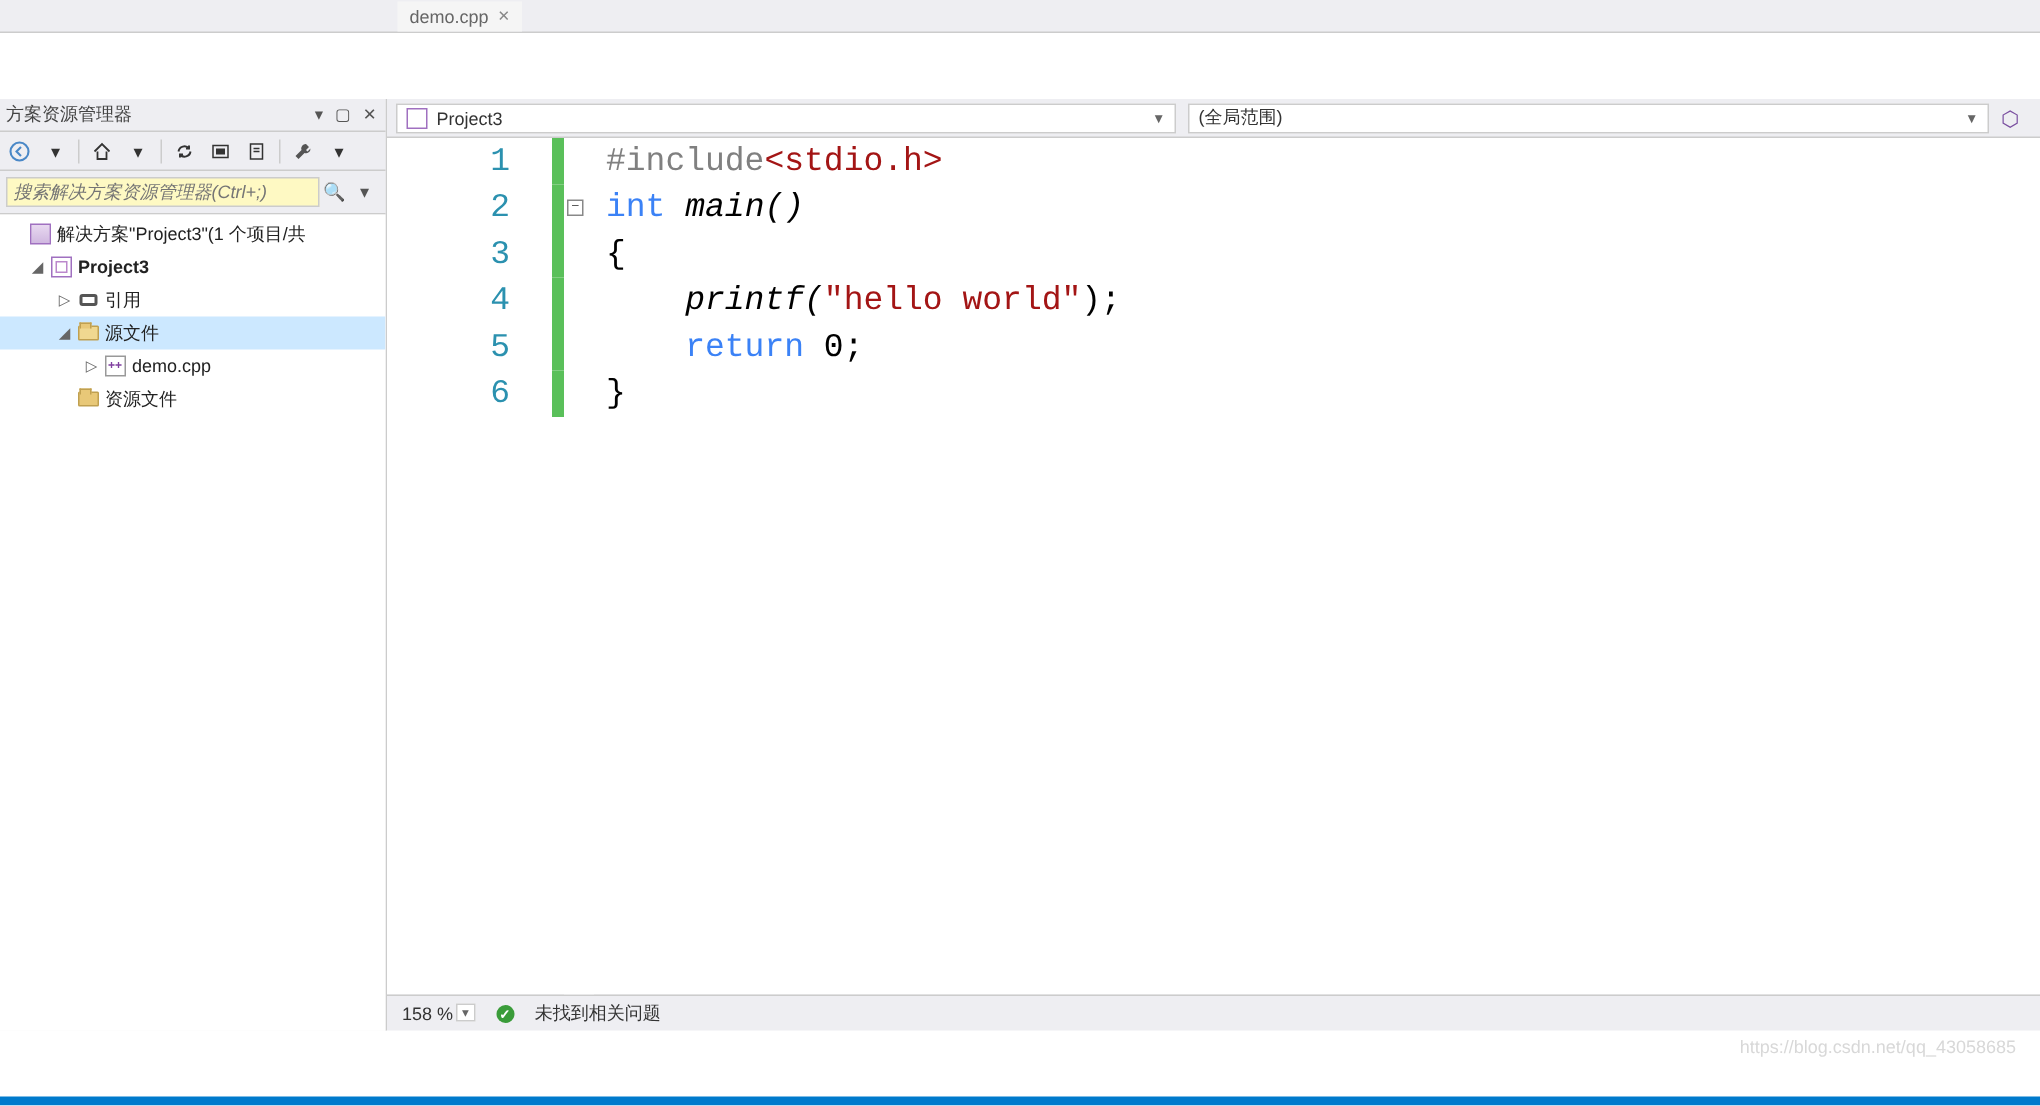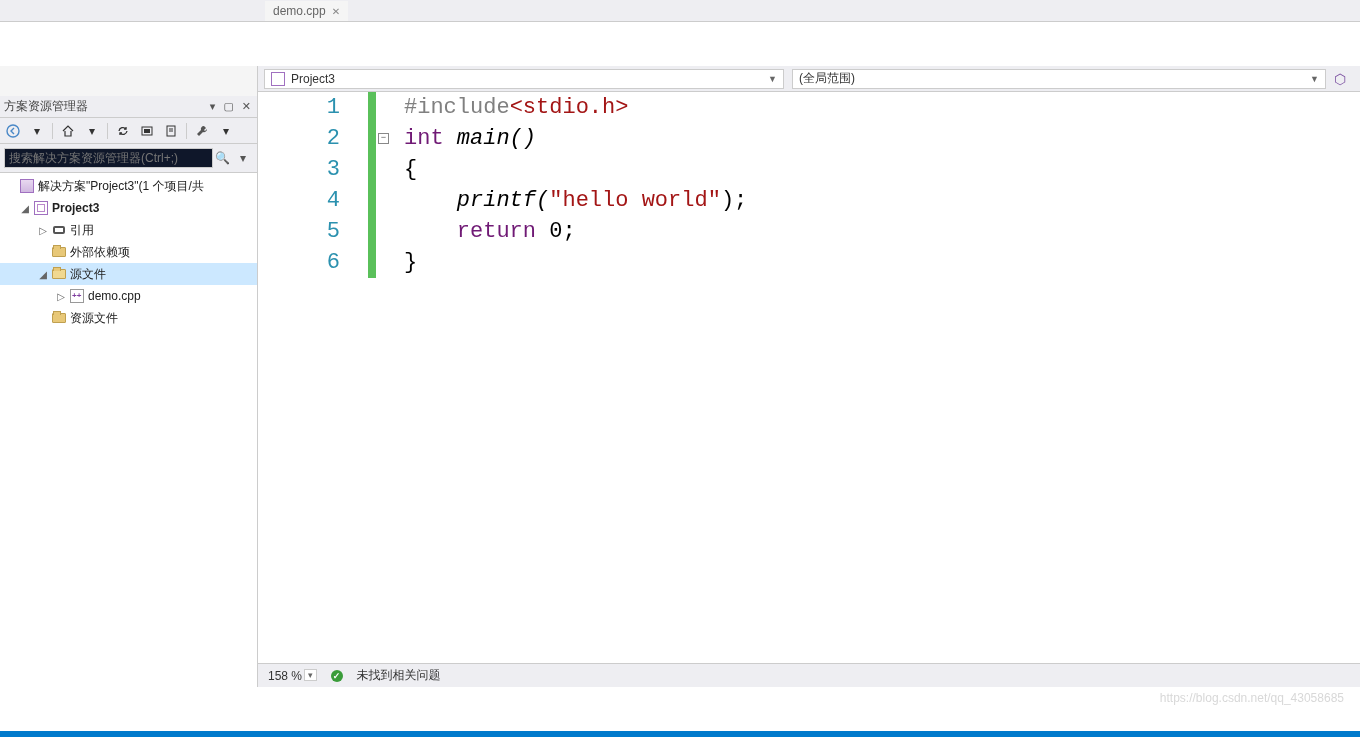--- a/index.html
+++ b/index.html
@@ -8,31 +8,31 @@
 
 
 .top-tabs { height: 22px; background: #eeeef2; display: flex; align-items: flex-end; border-bottom: 1px solid #ccc; }
 .top-tabs .tab { background: #f5f5f5; padding: 3px 8px; font-size: 12px; color: #666; display: flex; align-items: center; gap: 6px; position: relative; margin-left: 265px; }
 .top-tabs .tab .close { font-size: 10px; color: #888; }
 
 .main-row { display: flex; flex: 1; min-height: 0; }
 
 
 .sidebar { width: 258px; background: #f5f5f5; border-right: 1px solid #ccc; display: flex; flex-direction: column; position: relative; }
-.sidebar-header { height: 22px; background: #eeeef2; border-bottom: 1px solid #ccc; display: flex; align-items: center; padding: 0 4px; font-size: 12px; color: #444; position: relative; margin-top: 30px; }
+.sidebar-header { height: 22px; background: #eeeef2; border-bottom: 1px solid #ccc; display: flex; align-items: center; padding: 0 4px; font-size: 12px; color: #444; position: relative; }
 .sidebar-header .title { flex: 1; white-space: nowrap; overflow: hidden; }
 .sidebar-header .hctrl { display: flex; gap: 4px; color: #555; font-size: 11px; }
 .sidebar-header .hctrl span { cursor: pointer; padding: 0 2px; }
 
 .toolbar { height: 26px; background: #eeeef2; border-bottom: 1px solid #ccc; display: flex; align-items: center; padding: 0 4px; gap: 6px; }
 .toolbar .tbtn { width: 18px; height: 18px; display: flex; align-items: center; justify-content: center; cursor: pointer; color: #333; }
 .toolbar .sep { width: 1px; height: 16px; background: #ccc; }
 
 .search-row { display: flex; align-items: center; padding: 4px; background: #eeeef2; border-bottom: 1px solid #ccc; }
-.search-row input { flex: 1; border: 1px solid #ccc; padding: 2px 4px; font-size: 12px; background: #0f172a; color: #888; }
+.search-row input { flex: 1; border: 1px solid #ccc; padding: 2px 4px; font-size: 12px; background: #fef9c3; color: #888; font-style: italic; }
 .search-row .sicon { width: 20px; display: flex; justify-content: center; color: #555; }
 
 .tree { flex: 1; background: #fff; overflow: auto; padding-top: 2px; }
 .tree-row { display: flex; align-items: center; height: 22px; padding-left: 4px; cursor: pointer; white-space: nowrap; }
 .tree-row.selected { background: #cce8ff; }
 .tw { width: 14px; display: flex; justify-content: center; color: #666; font-size: 10px; }
 .ic { width: 18px; height: 16px; display: flex; align-items: center; justify-content: center; margin-right: 2px; }
 .tree-row .lbl { color: #222; }
 .tree-row.bold .lbl { font-weight: bold; }
 .indent1 { padding-left: 18px; }
@@ -64,21 +64,21 @@
 .gutter div { height: 31px; }
 .fold-col { width: 20px; background:#fff; position:relative; }
 .fold-box { position:absolute; left:2px; width:11px; height:11px; border:1px solid #888; background:#fff; font-size:9px; line-height:9px; text-align:center; color:#555; cursor:pointer; }
 .change-bar { width: 8px; background: #fff; }
 .change-bar .m { height: 31px; }
 .change-bar .m.mod { background: #5ac05a; }
 .code-lines { flex: 1; background: #fff; padding-left: 8px; }
 .code-lines .ln { height: 31px; white-space: pre; }
 .tok-pp { color: #808080; }
 .tok-inc { color: #a31515; }
-.tok-kw { color: #701a75; }
+.tok-kw { color: #3b82f6; }
 .tok-fn { color: #000; font-style: italic; }
 .tok-str { color: #a31515; }
 .tok-num { color: #000; }
 .tok-punc { color: #000; }
 
 .status-bar { height: 24px; border-top: 1px solid #ccc; background: #eeeef2; display: flex; align-items: center; padding: 0 10px; gap: 14px; font-size: 12px; color: #333; }
 .zoom-box { display:flex; align-items:flex-start; gap:2px; }
 .zoom-box .arr { font-size:9px; color:#666; border:1px solid #ccc; padding:0 3px; background:#fff; }
 .ok-ic { width:12px;height:12px;border-radius:50%;background:#3a9c3a;display:inline-flex;align-items:center;justify-content:center;color:#fff;font-size:9px;font-weight:bold; }
 .bottom-blue { height: 6px; background: #007acc; }
@@ -173,27 +173,20 @@
               <span class="ic-proj"></span>
             </span>
           <span class="lbl">Project3</span>
         </div>
         <div class="tree-row indent2">
           <span class="tw">▷</span>
           <span class="ic">
               <span class="ic-ref"></span>
             </span>
           <span class="lbl">引用</span>
-        </div>
-        <div class="tree-row indent2">
-          <span class="tw"></span>
-          <span class="ic">
-              <span class="ic-folder"></span>
-            </span>
-          <span class="lbl">外部依赖项</span>
         </div>
         <div class="tree-row indent2 selected">
           <span class="tw">◢</span>
           <span class="ic">
               <span class="ic-folder open"></span>
             </span>
           <span class="lbl">源文件</span>
         </div>
         <div class="tree-row indent3">
           <span class="tw">▷</span>

